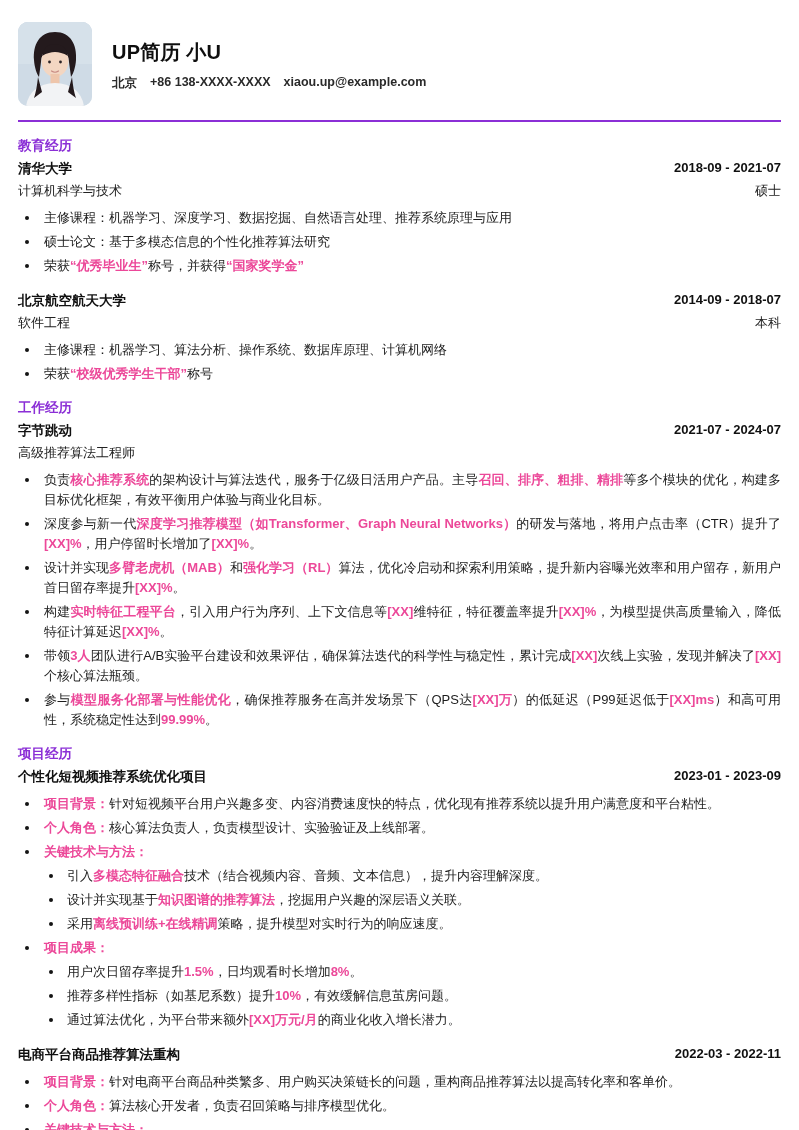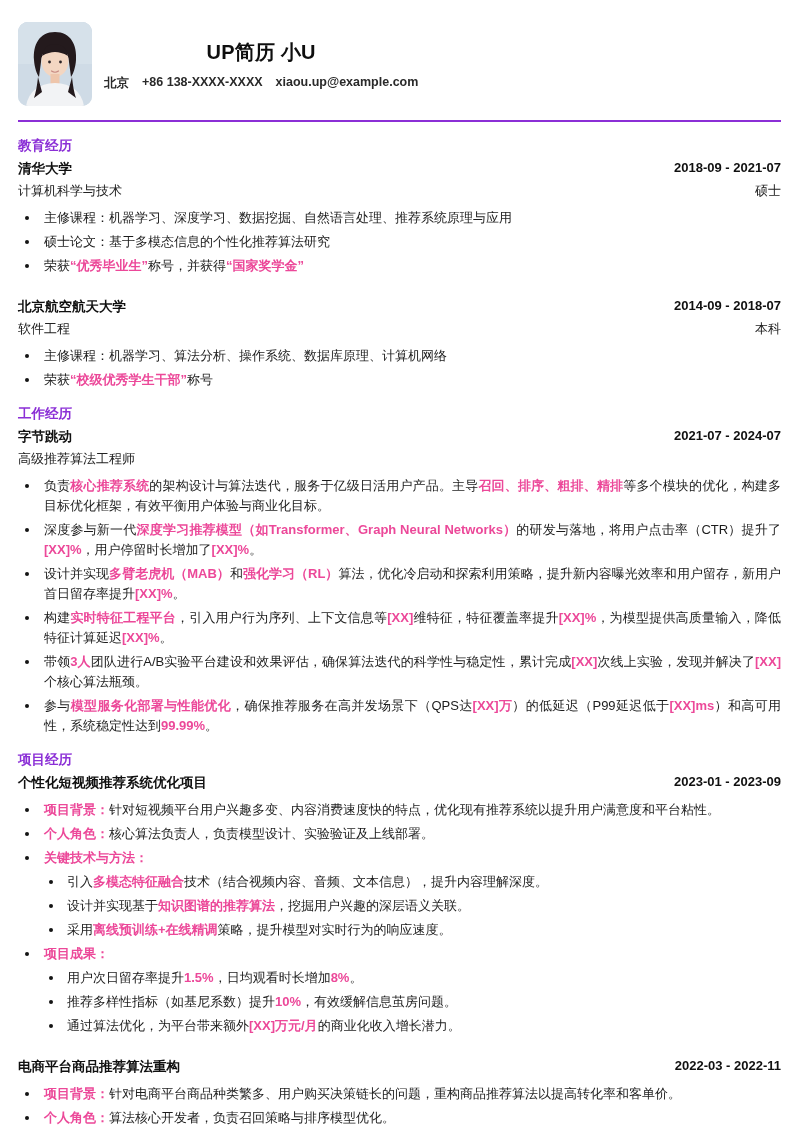--- a/index.html
+++ b/index.html
@@ -6,32 +6,32 @@
   html,body { width:799px; height:1130px; }
   body {
     background:#ffffff;
     font-family:"Liberation Sans","DejaVu Sans",sans-serif;
     color:#1e1e1e;
     overflow:hidden;
   }
   .page { padding:22px 18px 0 18px; }
 
   
-  .header { display:flex; gap:12px;text-align:center; }
+  .header { display:flex; gap:20px; }
   .avatar { width:74px; height:84px; border-radius:10px; overflow:hidden; flex:none; background:#cfdbe6; }
   .avatar svg { display:block; width:100%; height:100%; }
   .header-text { padding-top:17px; }
   .name { font-size:20px; font-weight:700; color:#0e0e0e; letter-spacing:.2px; }
   .contact { margin-top:9px; font-size:12.5px; color:#2a2a2a; display:flex; gap:13px;font-weight:bold; }
 
   .divider { border:none; border-top:2px solid var(--accent,#8B2FD6); margin-top:14px; }
 
   
   .sec-title { color:var(--accent,#8B2FD6); font-weight:700; font-size:13.5px; margin:15px 0 5px 0; }
-  .entry { margin-top:22px; }
+  .entry { margin-top:16px; }
   .sec-title + .entry { margin-top:0; }
   .row { display:flex; justify-content:space-between; align-items:flex-start; }
   .entry-title { font-weight:700; font-size:13.5px; color:#101010; }
   .entry-date { font-weight:700; font-size:13px; color:#101010; white-space:nowrap; }
   .entry-sub { display:flex; justify-content:space-between; font-size:13px; color:#222; margin-top:4px; }
 
   ul.bullets { list-style:none; margin-top:8px; }
   li.b { display:flex; margin-bottom:4px; font-size:13px; line-height:20px; color:#1c1c1c; }
   li.b .dot { flex:none; width:4px; height:4px; border-radius:50%; background:#141414; margin-top:8px; }
   li.lv1 { padding-left:7px; }

